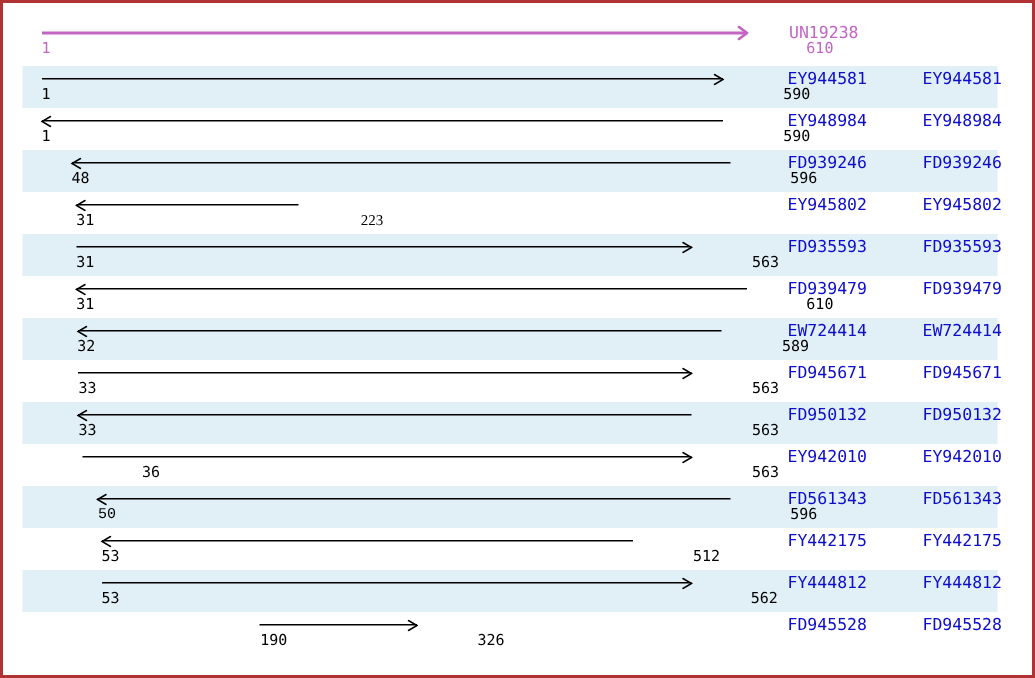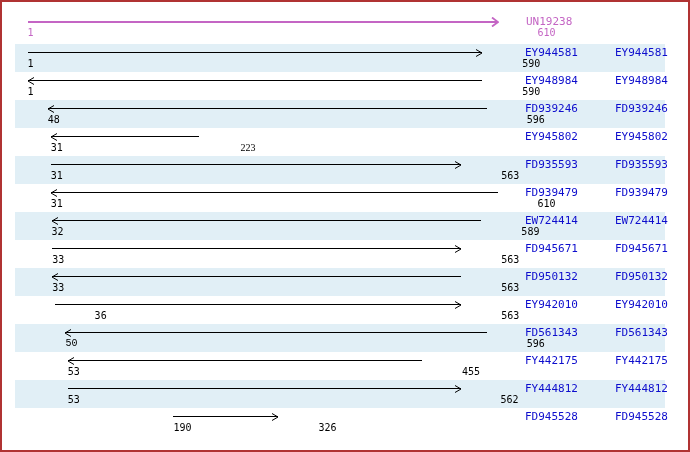--- a/index.html
+++ b/index.html
@@ -176,21 +176,21 @@
     <span class="acc acc1">FD561343</span>
     <span class="acc acc2">FD561343</span>
   </div>
 
   <div class="row">
     <div class="line" style="left: 65.7314px; width: 354.236px;"></div>
     <svg class="head" width="9" height="8" viewBox="0 0 9 8" style="left: 64.7314px;">
       <path fill="none" stroke="#000000" stroke-width="1" d="M7 0.5 L1 4 L7 7.5"></path>
     </svg>
     <span class="coord start" style="left: 65.7314px;">53</span>
-    <span class="coord end" style="left: 423.968px;">455</span>
+    <span class="coord end" style="left: 423.968px;">512</span>
     <span class="acc acc1">FY442175</span>
     <span class="acc acc2">FY442175</span>
   </div>
 
   <div class="row">
     <div class="line" style="left: 65.7314px; width: 392.824px;"></div>
     <svg class="head" width="9" height="8" viewBox="0 0 9 8" style="left: 450.556px;">
       <path fill="none" stroke="#000000" stroke-width="1" d="M2 0.5 L8 4 L2 7.5"></path>
     </svg>
     <span class="coord start" style="left: 65.7314px;">53</span>

